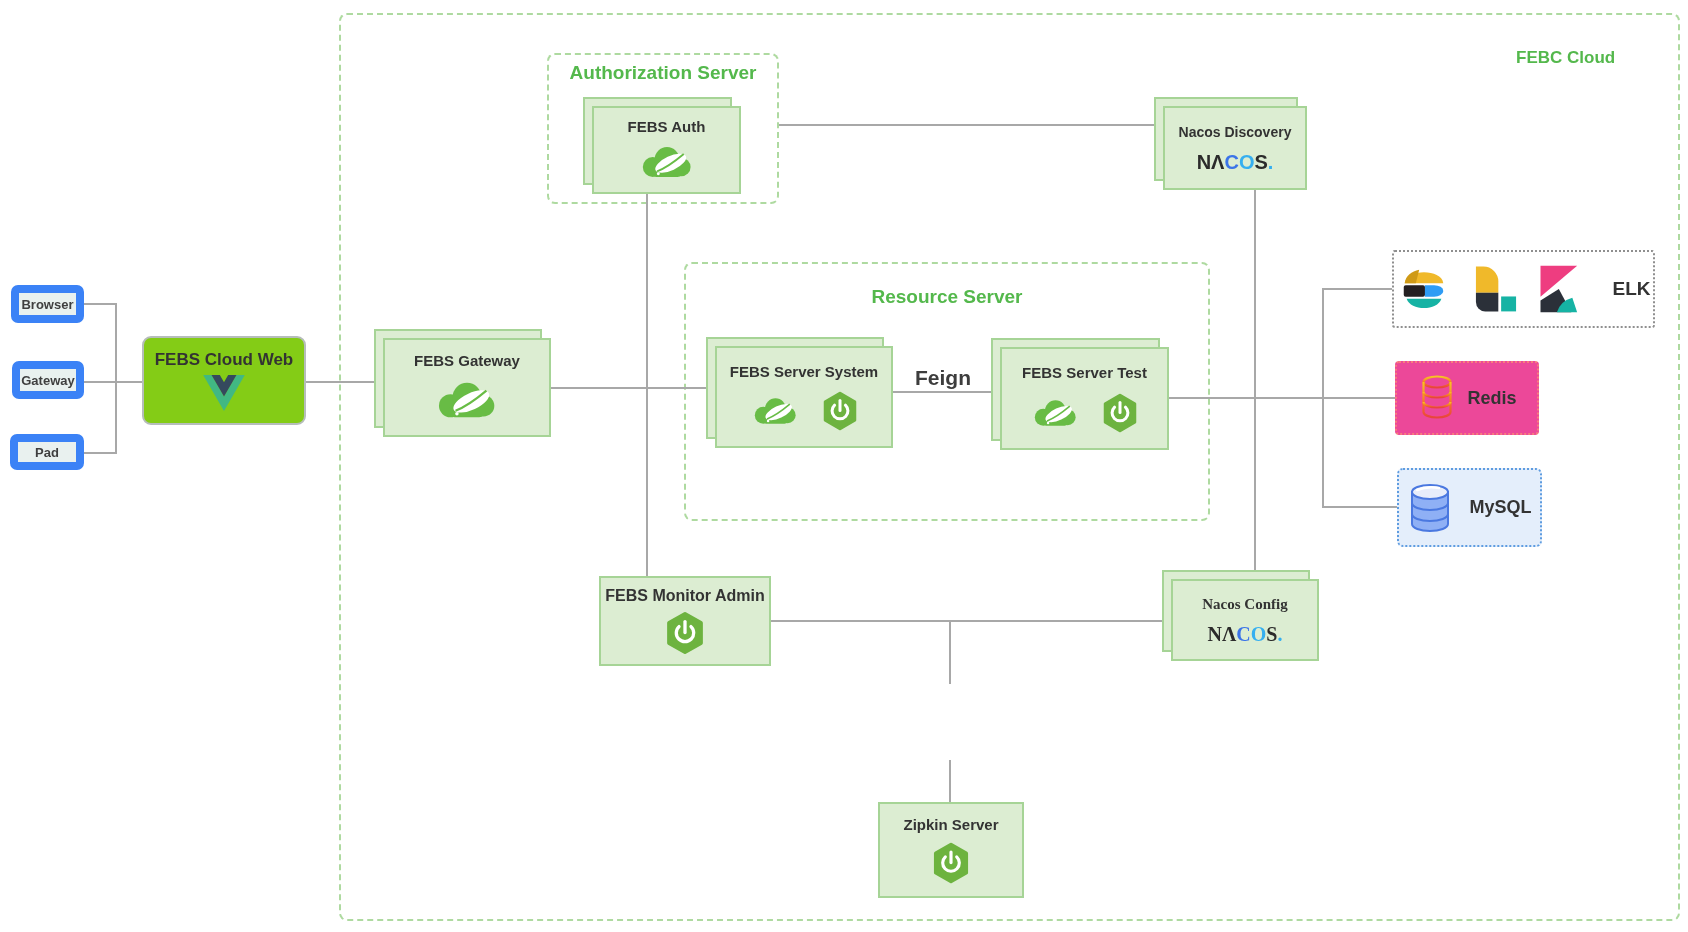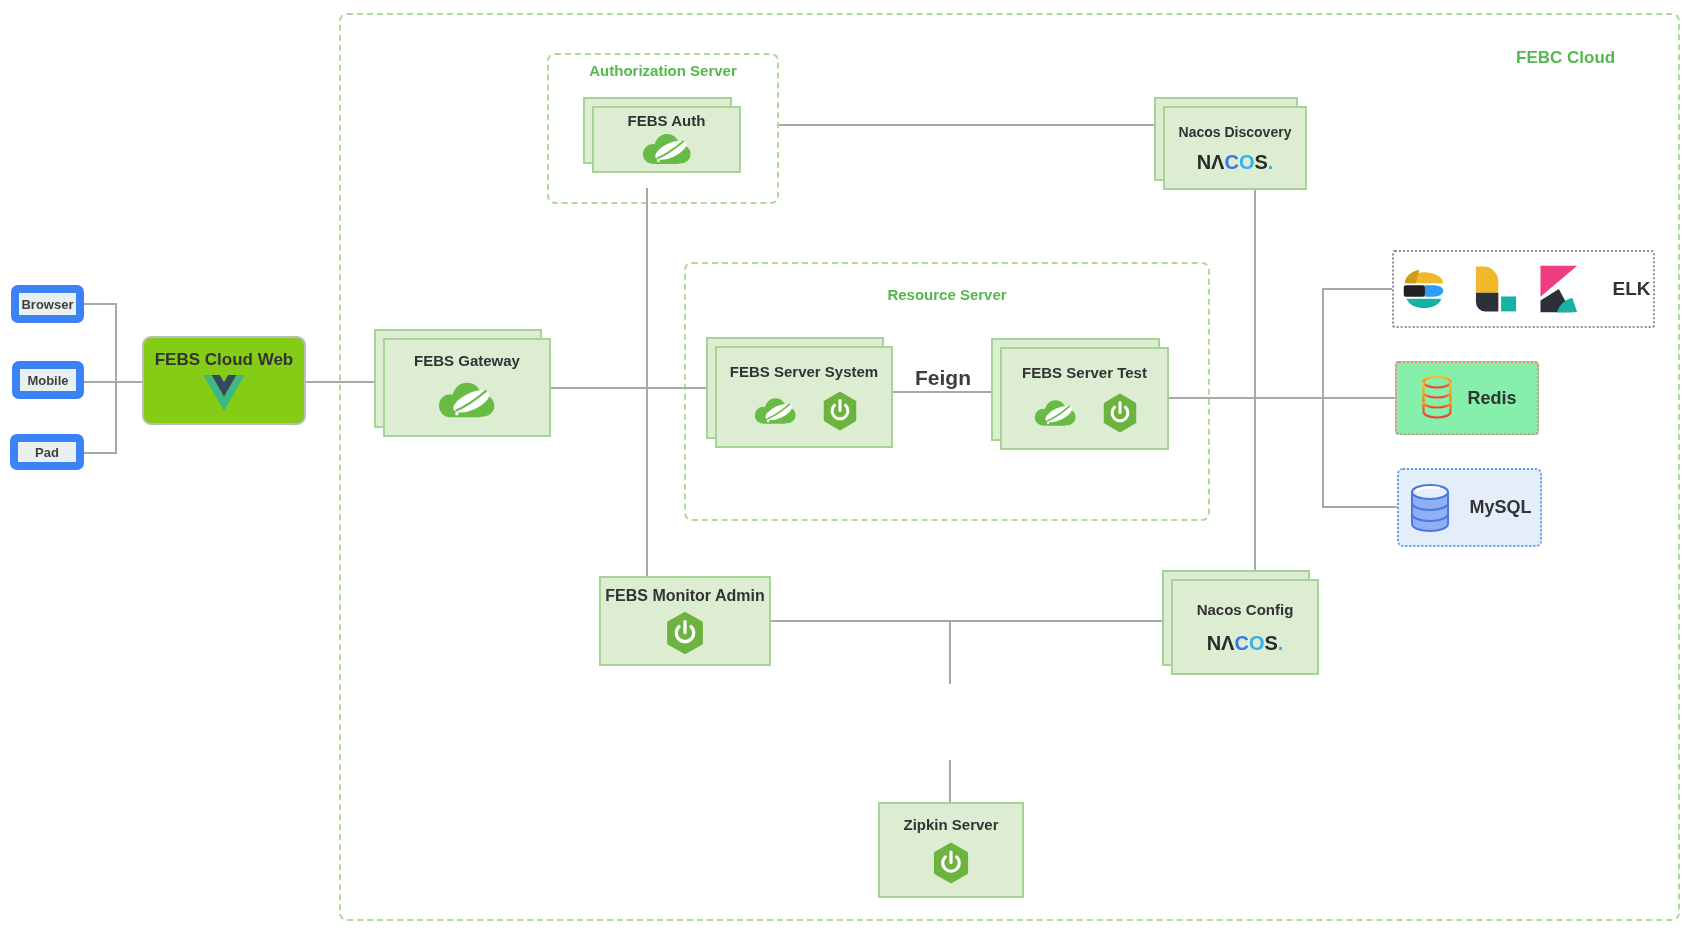--- a/index.html
+++ b/index.html
@@ -4,21 +4,21 @@
 <style>
   html,body{margin:0;padding:0;background:#fff;}
   .canvas{position:relative;width:1688px;height:932px;background:#ffffff;
           font-family:"Liberation Sans",sans-serif;overflow:hidden;}
 
   
   .line{position:absolute;background:#a8a8a8;z-index:2;}
 
   
   .group{position:absolute;border:2px dashed #aedaa0;border-radius:8px;z-index:1;box-sizing:border-box;background:transparent;}
-  .group-label{position:absolute;font-weight:700;color:#54b84c;font-size:15px;white-space:nowrap;z-index:1;}
+  .group-label{position:absolute;font-weight:700;color:#54b84c;font-size:19px;white-space:nowrap;z-index:1;}
 
   
   .stack{position:absolute;z-index:3;}
   .stack .back{position:absolute;left:-9px;top:-9px;width:100%;height:100%;
                background:#dcedd2;border:2px solid #a6d496;box-sizing:border-box;}
   .stack .front{position:absolute;left:0;top:0;width:100%;height:100%;}
 
   .greenbox{background:#dcedd2;border:2px solid #a6d496;box-sizing:border-box;
             display:flex;flex-direction:column;align-items:center;justify-content:space-evenly;
             padding:4px 2px;}
@@ -30,21 +30,21 @@
           display:flex;align-items:center;justify-content:center;font-weight:700;color:#3f3f3f;
           font-size:13px;box-sizing:border-box;}
   .webbox{position:absolute;z-index:3;background:#84cc16;border:2px solid #b6bdbb;border-radius:9px;
           display:flex;flex-direction:column;align-items:center;justify-content:space-evenly;
           box-sizing:border-box;padding:6px 0;}
   .webbox .title{font-size:17px;}
 
   
   .dotted{position:absolute;z-index:3;box-sizing:border-box;display:flex;align-items:center;justify-content:center;}
   .elkbox{background:#fff;border:2px dotted #8f8f8f;border-radius:3px;gap:10px;}
-  .redisbox{background:#86efac;border:2px dotted #f87d7d;border-radius:4px;gap:10px;}
+  .redisbox{background:#ec4899;border:2px dotted #f87d7d;border-radius:4px;gap:10px;}
   .mysqlbox{background:#e4eefb;border:2px dotted #5e9ce0;border-radius:6px;gap:16px;}
   .rabbitbox{background:#fdece2;border:2px dotted #f5837b;border-radius:3px;gap:14px;display:flex;align-items:center;justify-content:center;}
   .infra-label{font-weight:700;color:#333;font-size:18px;white-space:nowrap;}
 
   
   .nacos{font-weight:700;font-size:20px;color:#2b2b2b;letter-spacing:0px;line-height:1;}
   .nacos .b1{color:#3b74e8;}
   .nacos .b2{color:#35aff0;}
 
   .cloud-label{position:absolute;font-weight:700;color:#54b84c;font-size:17px;z-index:1;white-space:nowrap;}
@@ -160,21 +160,21 @@
   <div class="line" style="left:771px;top:620px;width:402px;height:2px;"></div>
   <div class="line" style="left:949px;top:620px;width:2px;height:64px;"></div>
   <div class="line" style="left:949px;top:760px;width:2px;height:44px;"></div>
   <div class="line" style="left:1322px;top:288px;width:2px;height:220px;"></div>
   <div class="line" style="left:1322px;top:288px;width:72px;height:2px;"></div>
   <div class="line" style="left:1322px;top:506px;width:77px;height:2px;"></div>
 
   <div class="feign-label" style="left:900px;top:366px;width:86px;">Feign</div>
 
   <div class="client" style="left:11px;top:285px;width:73px;height:38px;">Browser</div>
-  <div class="client" style="left:12px;top:361px;width:72px;height:38px;">Mobile</div>
+  <div class="client" style="left:12px;top:361px;width:72px;height:38px;">Gateway</div>
   <div class="client" style="left:10px;top:434px;width:74px;height:36px;">Pad</div>
 
   <div class="webbox" style="left:142px;top:336px;width:164px;height:89px;">
     <div class="title">FEBS Cloud Web</div>
     <span style="display:block;height:36px;">
       <svg width="42" height="36" viewBox="0 0 261.8 226.7">
           <use href="#vue-logo"></use>
         </svg>
     </span>
   </div>
@@ -184,21 +184,21 @@
     <div class="front greenbox">
       <div class="title">FEBS Gateway</div>
       <span style="display:block;height:46px;">
         <svg width="72" height="46" viewBox="0 0 100 64">
             <use href="#spring-cloud"></use>
           </svg>
       </span>
     </div>
   </div>
 
-  <div class="stack" style="left:592px;top:106px;width:149px;height:67px;">
+  <div class="stack" style="left:592px;top:106px;width:149px;height:88px;">
     <div class="back"></div>
     <div class="front greenbox">
       <div class="title">FEBS Auth</div>
       <span style="display:block;height:40px;">
         <svg width="62" height="40" viewBox="0 0 100 64">
             <use href="#spring-cloud"></use>
           </svg>
       </span>
     </div>
   </div>
@@ -253,21 +253,21 @@
 
   <div class="node greenbox" style="left:599px;top:576px;width:172px;height:90px;">
     <div class="title" style="font-size:16px;">FEBS Monitor Admin</div>
     <span style="display:block;height:44px;">
       <svg width="44" height="44" viewBox="0 0 48 48">
           <use href="#spring-boot"></use>
         </svg>
     </span>
   </div>
 
-  <div class="stack" style="left:1171px;top:579px;width:148px;height:96px;">
+  <div class="stack" style="left:1171px;top:579px;width:148px;height:82px;font-family:Liberation Serif, serif;">
     <div class="back"></div>
     <div class="front greenbox">
       <div class="title">Nacos Config</div>
       <div class="nacos">
         <span>N</span><span>Λ</span><span class="b1">C</span><span class="b2">O</span><span>S</span><span class="b2">.</span>
       </div>
     </div>
   </div>
 
 

